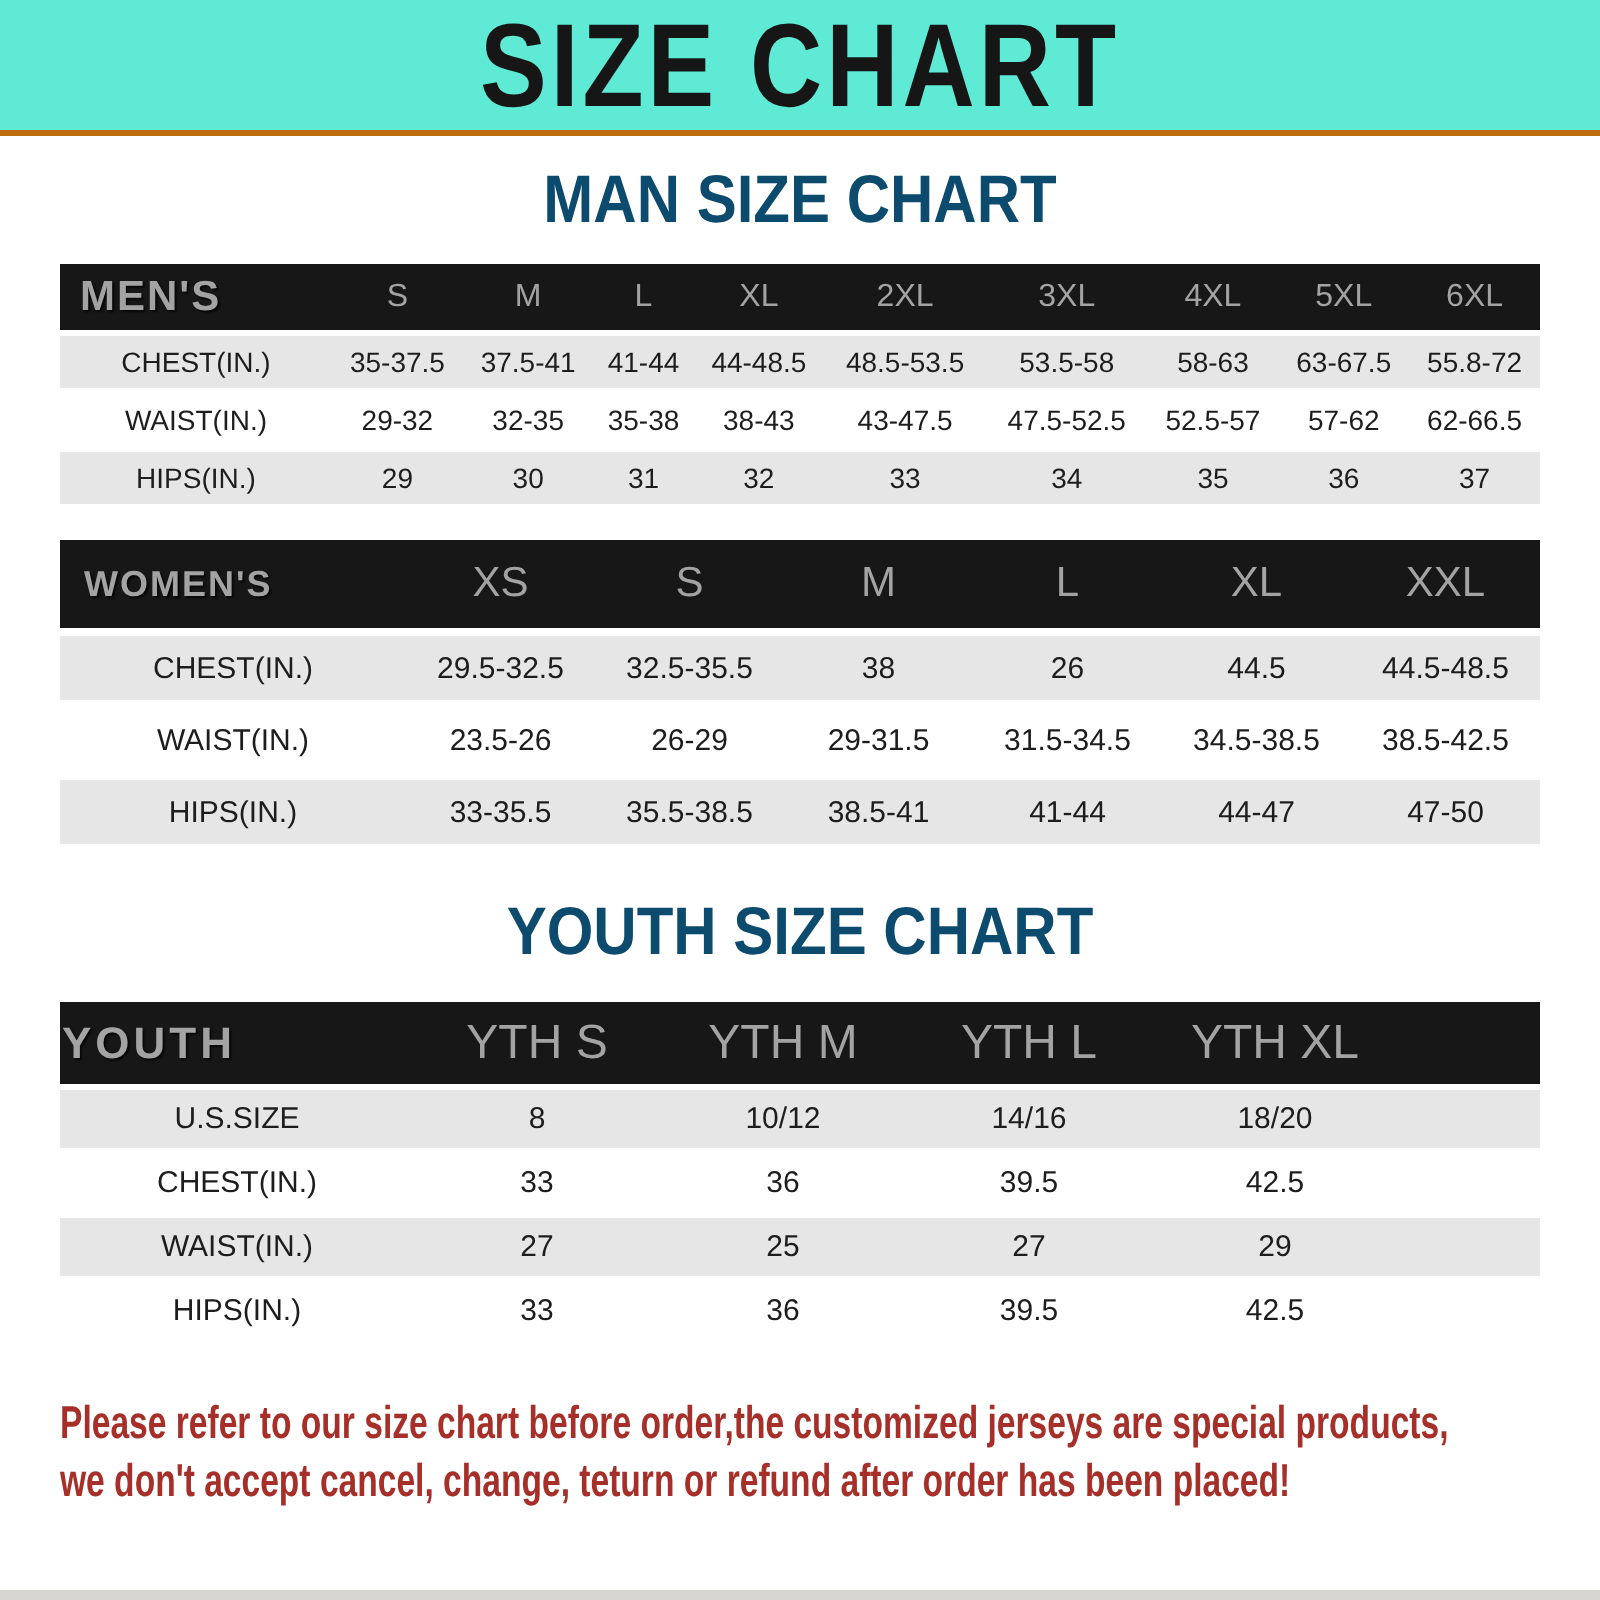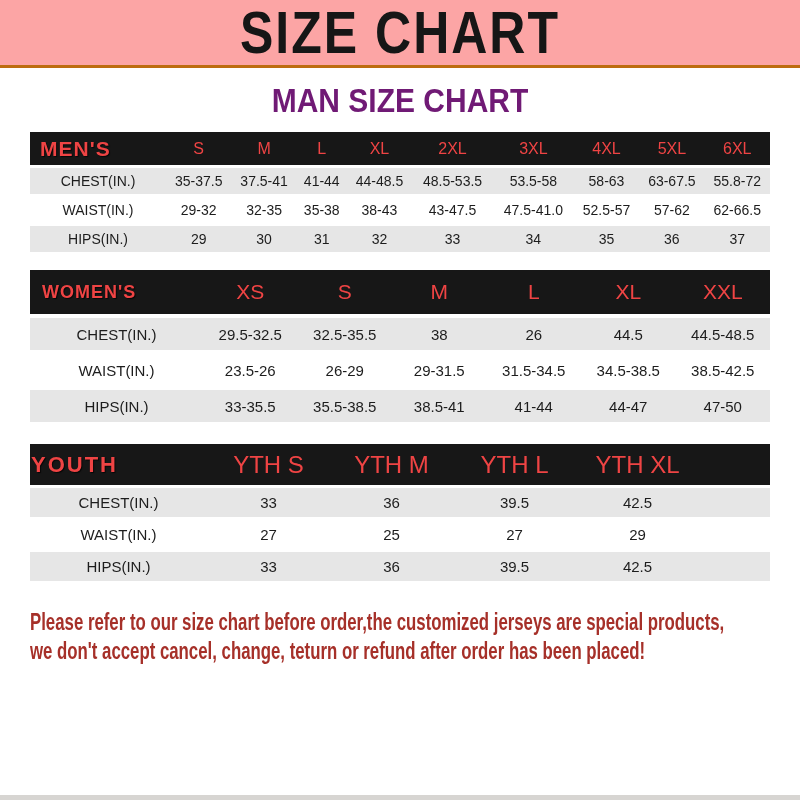--- a/index.html
+++ b/index.html
@@ -6,36 +6,36 @@
   body{
     width:800px;height:800px;
     background:#ffffff;
     font-family:"Liberation Sans",sans-serif;
     position:relative;
     overflow:hidden;
   }
   
   .banner{
     height:65px;
-    background:#fca5a5;
+    background:#5eead4;
     border-bottom:3px solid #bd6c10;
     display:flex;align-items:center;justify-content:center;
   }
   .banner-text{
     font-size:50px;
     font-weight:800;
     color:#161616;
     letter-spacing:2px;
     transform:scaleY(1.18);
     line-height:1;
   }
   
   .section-heading{
     text-align:center;
-    color:#701a75;
+    color:#0c4a6e;
     line-height:1.1;
   }
   .heading-inner{
     display:inline-block;
     font-size:30px;
     font-weight:800;
     transform:scaleY(1.12);
     letter-spacing:0px;
   }
   .h-men{margin-top:16px;}
@@ -43,21 +43,21 @@
   .h-youth{margin-top:24px;}
   
   table{
     width:740px;
     margin:12px auto 0 auto;
     border-collapse:separate;
     border-spacing:0 3px;
   }
   thead th{
     background:#171717;
-    color:#ef4444;
+    color:#a3a3a3;
     font-weight:normal;
     text-align:center;
   }
   th.corner{
     font-weight:bold;
     text-align:left;
     text-shadow:1px 1px 1px rgba(0,0,0,0.7);
   }
   tbody td{
     text-align:center;
@@ -139,21 +139,21 @@
           <td>63-67.5</td>
           <td>55.8-72</td>
         </tr>
         <tr>
           <td class="rowlabel">WAIST(IN.)</td>
           <td>29-32</td>
           <td>32-35</td>
           <td>35-38</td>
           <td>38-43</td>
           <td>43-47.5</td>
-          <td>47.5-41.0</td>
+          <td>47.5-52.5</td>
           <td>52.5-57</td>
           <td>57-62</td>
           <td>62-66.5</td>
         </tr>
         <tr>
           <td class="rowlabel">HIPS(IN.)</td>
           <td>29</td>
           <td>30</td>
           <td>31</td>
           <td>32</td>
@@ -206,33 +206,44 @@
           <td>38.5-41</td>
           <td>41-44</td>
           <td>44-47</td>
           <td>47-50</td>
         </tr>
       </tbody>
     </table>
 </div>
 
 <div class="section">
+  <div class="section-heading h-youth">
+    <span class="heading-inner">YOUTH SIZE CHART</span>
+  </div>
   <table class="tbl-youth">
       <thead>
         <tr>
           <th class="corner">YOUTH</th>
           <th>YTH S</th>
           <th>YTH M</th>
           <th>YTH L</th>
           <th>YTH XL</th>
           <th class="empty-col"></th>
         </tr>
       </thead>
       <tbody>
         <tr>
+          <td class="rowlabel">U.S.SIZE</td>
+          <td>8</td>
+          <td>10/12</td>
+          <td>14/16</td>
+          <td>18/20</td>
+          <td class="empty-col"></td>
+        </tr>
+        <tr>
           <td class="rowlabel">CHEST(IN.)</td>
           <td>33</td>
           <td>36</td>
           <td>39.5</td>
           <td>42.5</td>
           <td class="empty-col"></td>
         </tr>
         <tr>
           <td class="rowlabel">WAIST(IN.)</td>
           <td>27</td>

